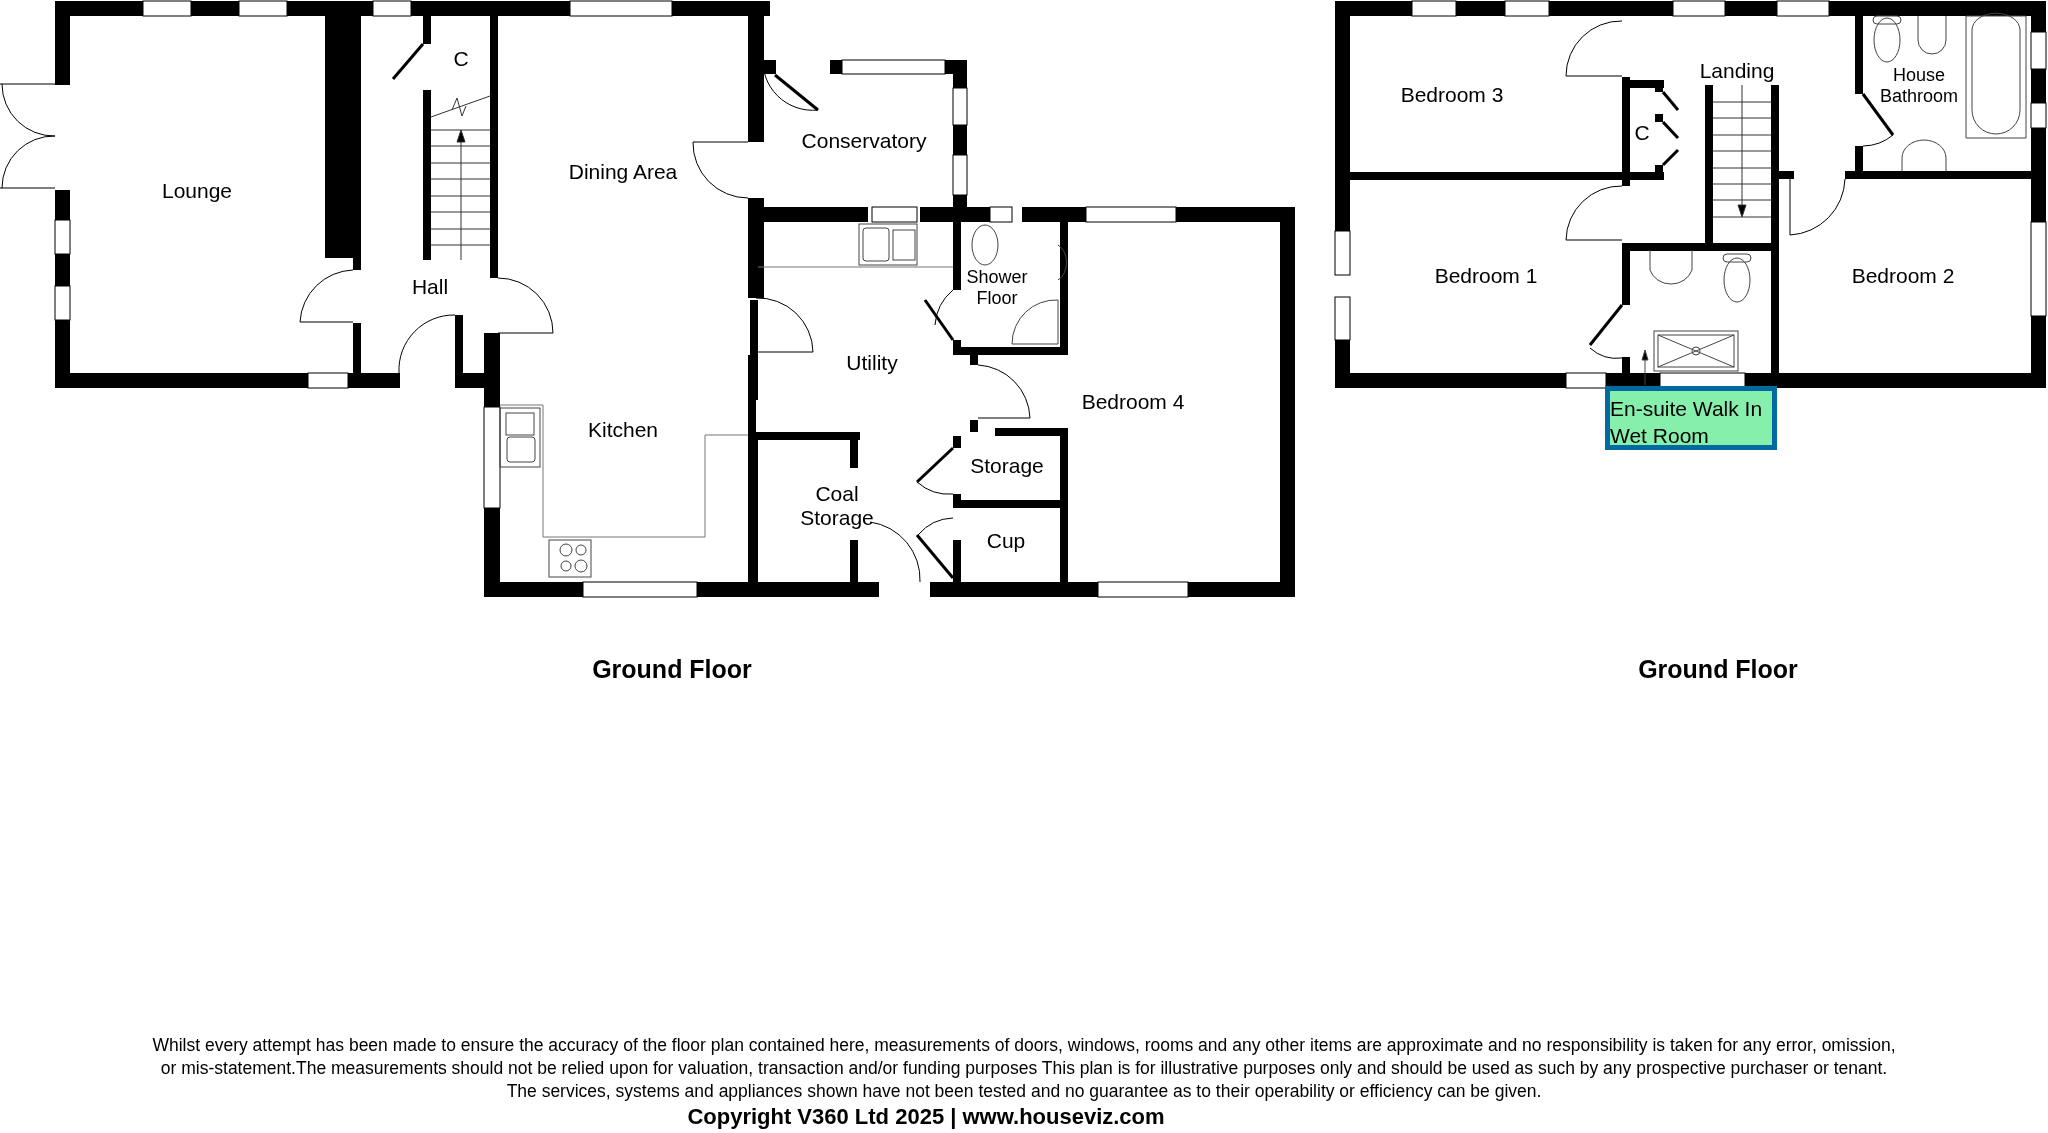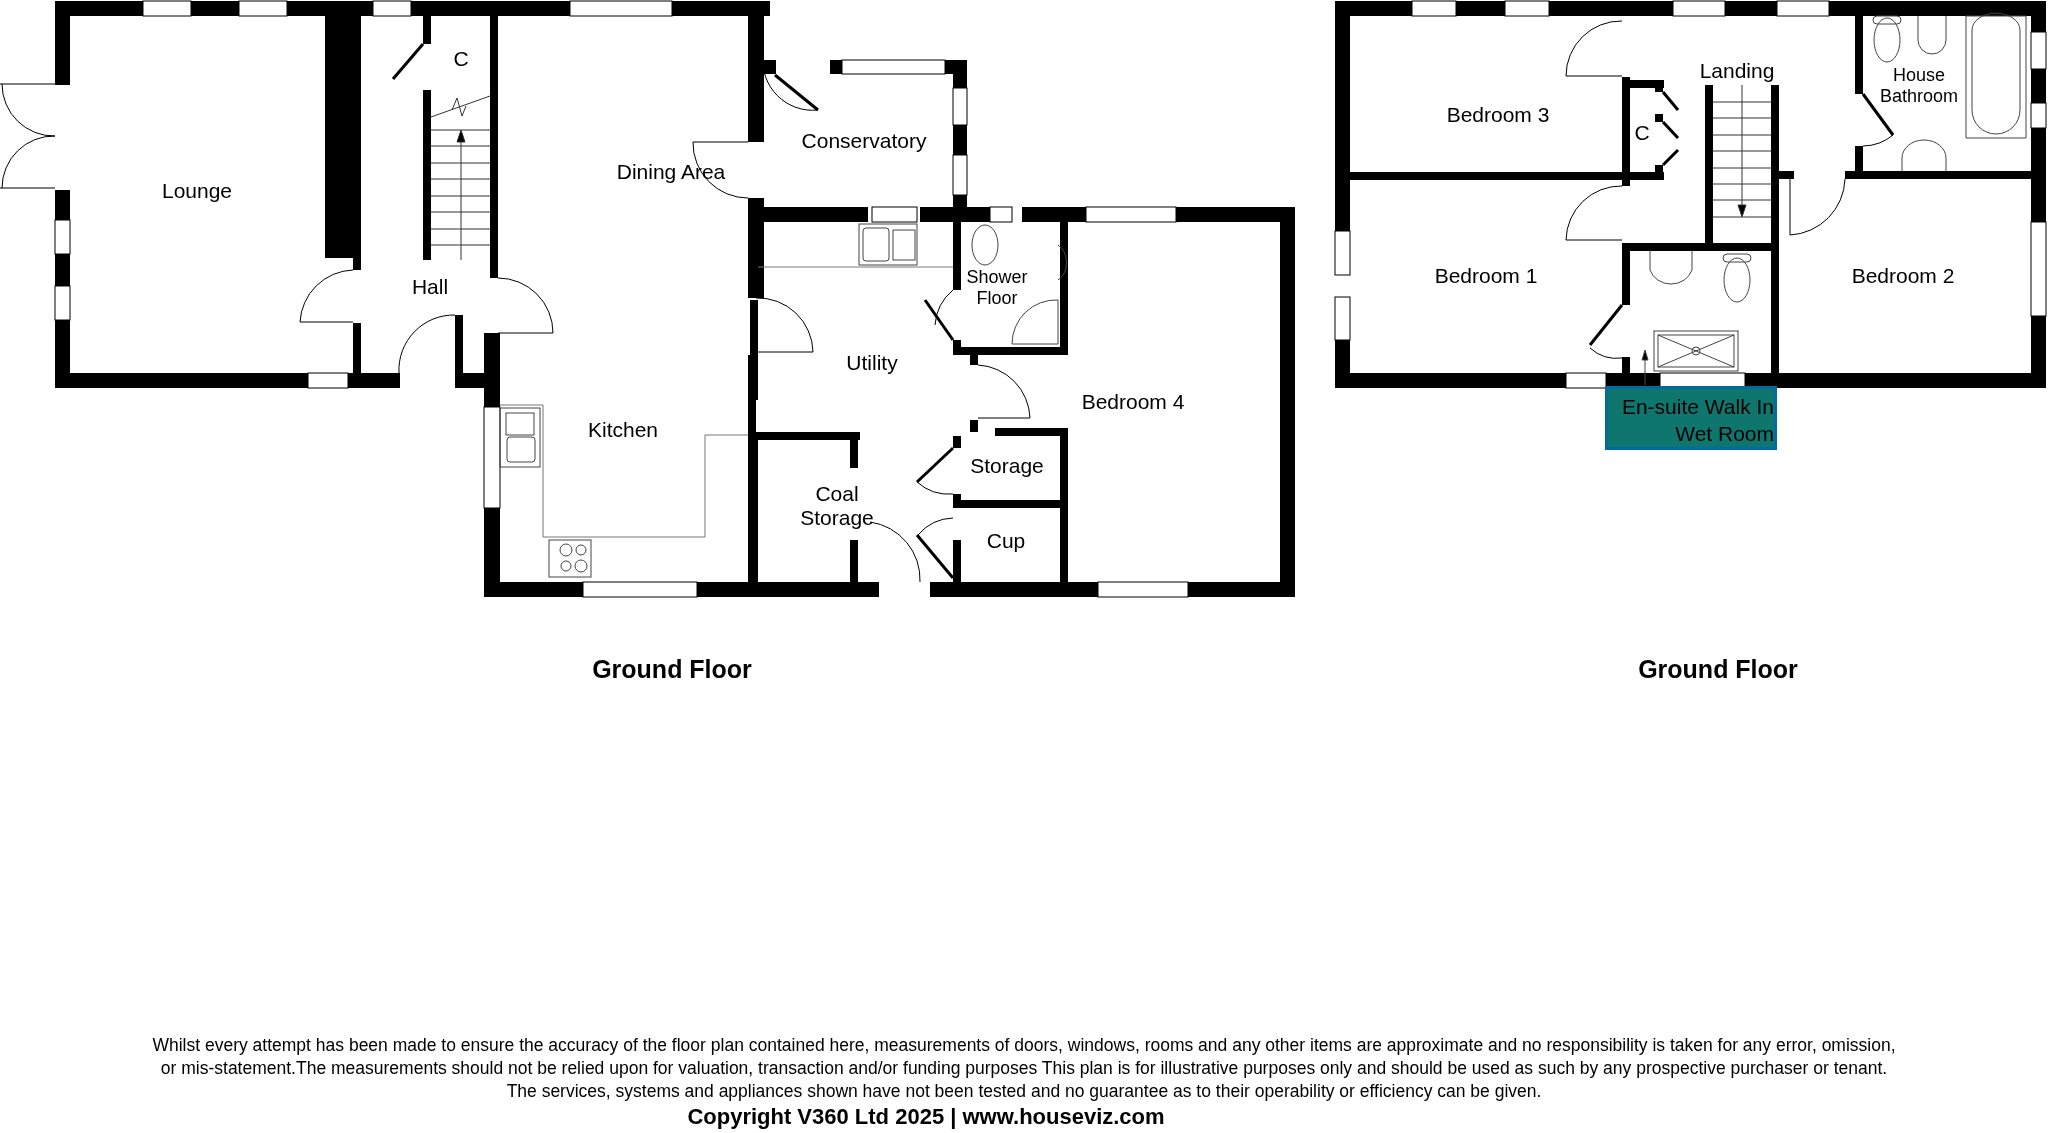--- a/index.html
+++ b/index.html
@@ -1,21 +1,21 @@
 <!DOCTYPE html>
 <html><head>
 <meta charset="utf-8">
 <style>
   html,body{margin:0;padding:0;background:#ffffff;}
   body{width:2048px;height:1133px;position:relative;overflow:hidden;font-family:"Liberation Sans",sans-serif;color:#000;}
   svg.plan{position:absolute;left:0;top:0;}
   .room-label{position:absolute;font-size:21px;line-height:24px;text-align:center;transform:translate(-50%,-50%);white-space:nowrap;}
   .room-label.small{font-size:18px;line-height:21px;}
   .floor-title{position:absolute;font-weight:bold;font-size:25px;transform:translateX(-50%);white-space:nowrap;top:655px;}
-  .callout{position:absolute;left:1605px;top:386px;width:172px;height:64px;border:3px solid #0369a1;background:#0f766e;font-size:21px;line-height:27px;text-align:right;box-sizing:border-box;padding-top:4px;}
+  .callout{position:absolute;left:1605px;top:386px;width:172px;height:64px;border:5px solid #0369a1;background:#86efac;font-size:21px;line-height:27px;text-align:left;box-sizing:border-box;padding-top:4px;}
   .disclaimer{position:absolute;left:0;width:2048px;top:1034px;text-align:center;font-size:17.5px;line-height:23px;}
   .copyright{position:absolute;left:0;width:1852px;top:1104px;text-align:center;font-size:22px;font-weight:bold;}
 </style>
 </head>
 <body>
 
 <svg class="plan" width="2048" height="1133" viewBox="0 0 2048 1133" xmlns="http://www.w3.org/2000/svg">
   <g fill="#000">
 
     <rect x="55" y="1" width="310" height="15"></rect>
@@ -236,38 +236,38 @@
     <line x1="1734" y1="335" x2="1658" y2="367"></line>
     <circle cx="1696" cy="351" r="4"></circle>
     <line x1="1645" y1="385" x2="1645" y2="352"></line>
     <polygon points="1642,360 1648,360 1645,350" fill="#000"></polygon>
   </g>
 </svg>
 
 <div class="room-label" style="left:197px;top:191px;">Lounge</div>
 <div class="room-label" style="left:461px;top:59px;">C</div>
 <div class="room-label" style="left:430px;top:287px;">Hall</div>
-<div class="room-label" style="left:623px;top:172px;margin-left:48px;">Dining Area</div>
+<div class="room-label" style="left:623px;top:172px;">Dining Area</div>
 <div class="room-label" style="left:864px;top:141px;">Conservatory</div>
 <div class="room-label" style="left:623px;top:430px;">Kitchen</div>
 <div class="room-label small" style="left:997px;top:288px;">
   <div>Shower</div>
   <div>Floor</div>
 </div>
 <div class="room-label" style="left:872px;top:363px;">Utility</div>
 <div class="room-label" style="left:806px;top:506px;margin-left:31px;">
   <div>Coal</div>
   <div>Storage</div>
 </div>
 <div class="room-label" style="left:1007px;top:466px;">Storage</div>
 <div class="room-label" style="left:1006px;top:541px;">Cup</div>
 <div class="room-label" style="left:1133px;top:402px;">Bedroom 4</div>
 <div class="floor-title" style="left:672px;">Ground Floor</div>
 
-<div class="room-label" style="left:1498px;top:95px;margin-top:20px;">Bedroom 3</div>
+<div class="room-label" style="left:1452px;top:95px;">Bedroom 3</div>
 <div class="room-label" style="left:1737px;top:51px;margin-top:20px;">Landing</div>
 <div class="room-label" style="left:1642px;top:133px;">C</div>
 <div class="room-label small" style="left:1919px;top:86px;">
   <div>House</div>
   <div>Bathroom</div>
 </div>
 <div class="room-label" style="left:1486px;top:276px;">Bedroom 1</div>
 <div class="room-label" style="left:1903px;top:276px;">Bedroom 2</div>
 <div class="callout">
   <div>En-suite Walk In</div>

